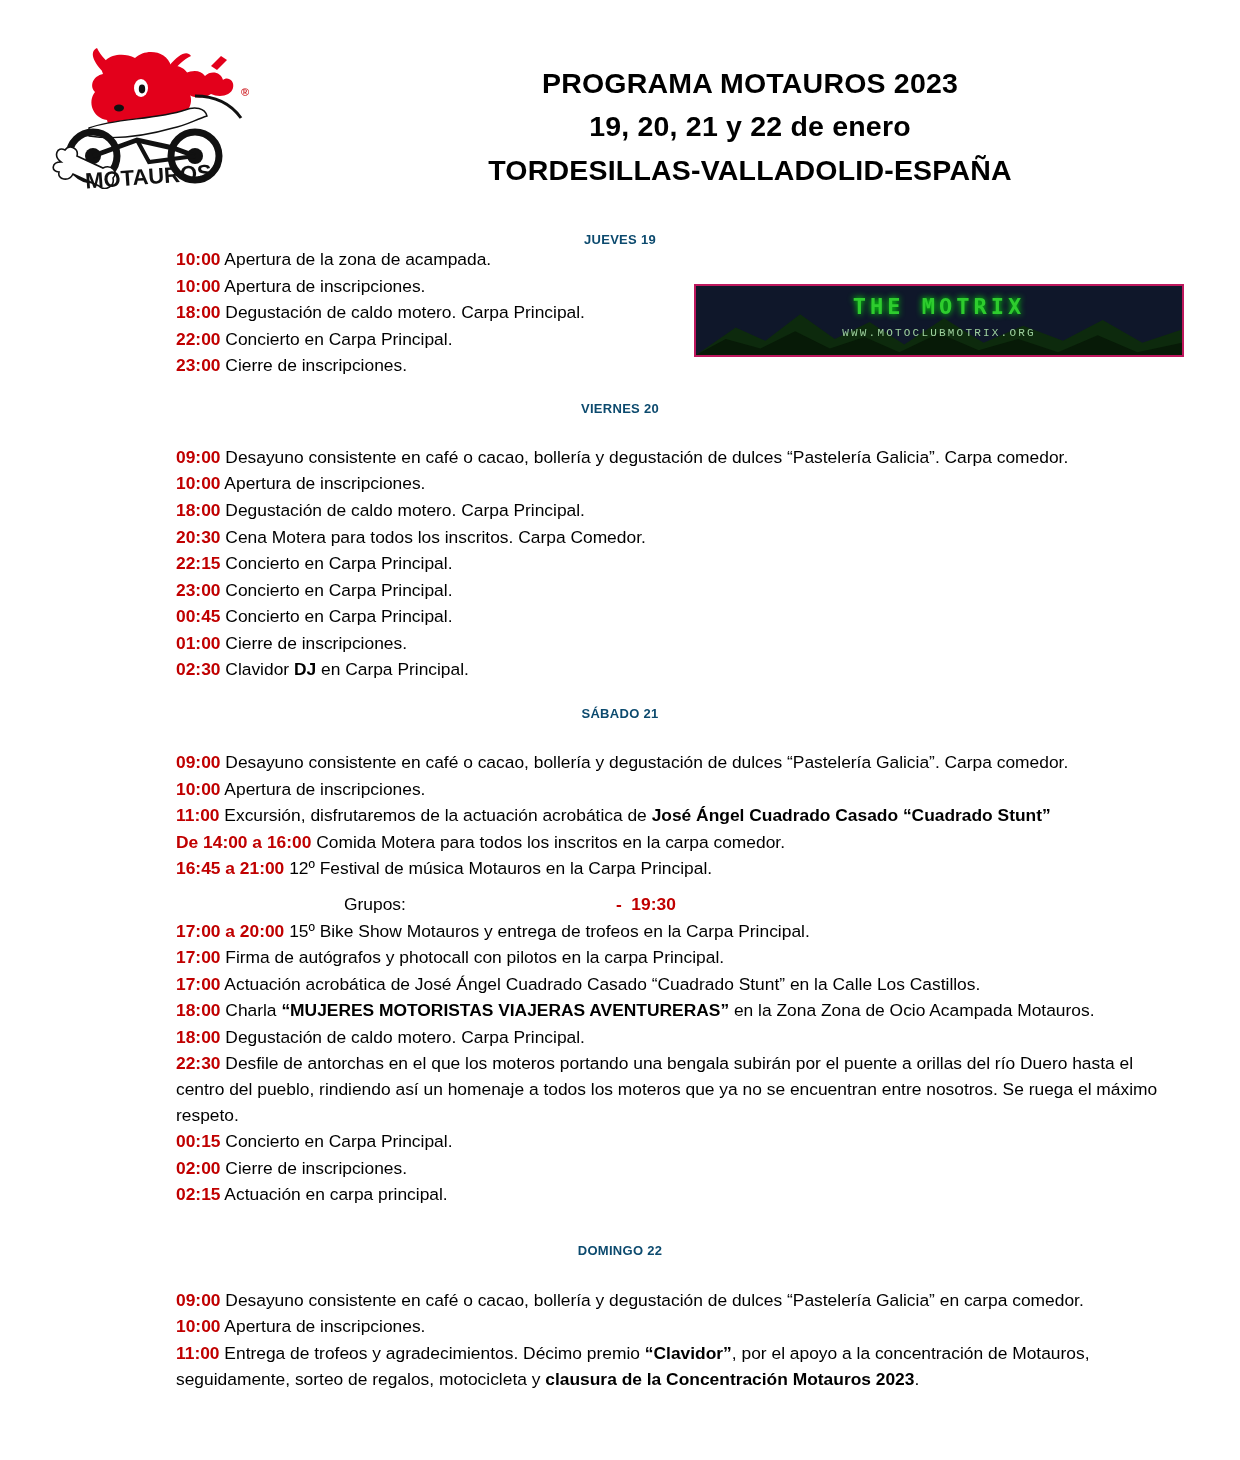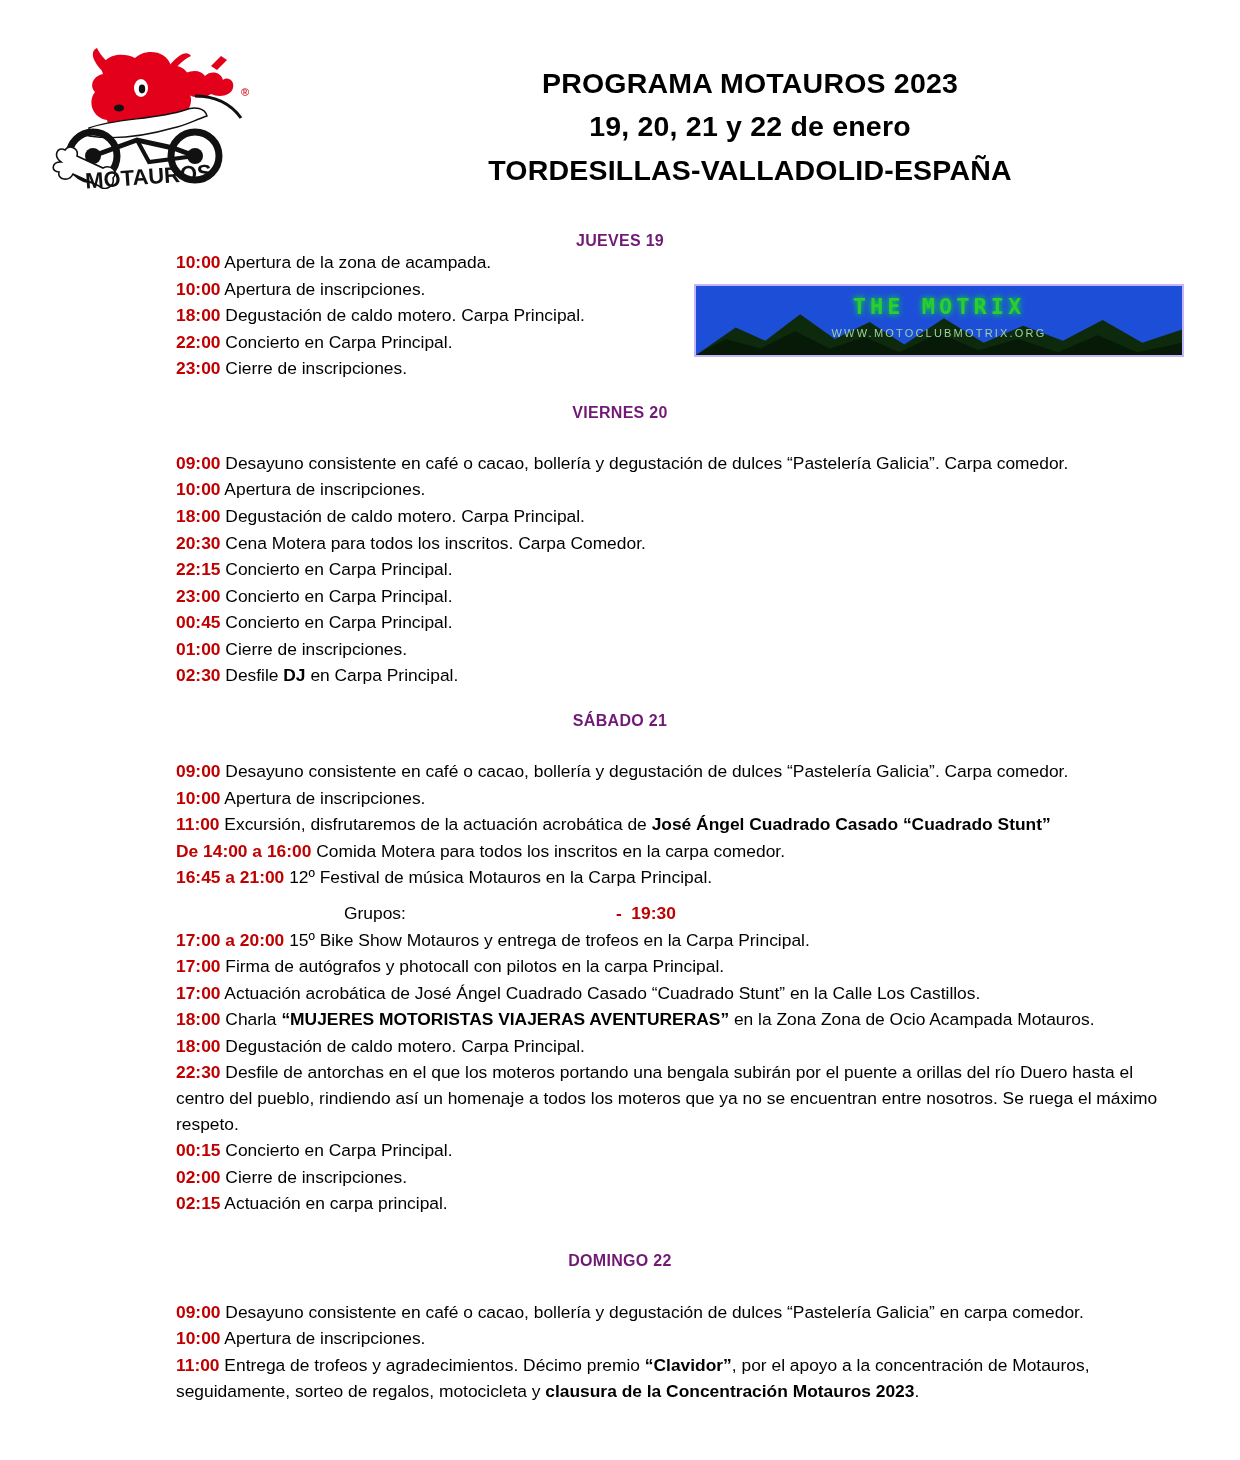--- a/index.html
+++ b/index.html
@@ -60,23 +60,23 @@
     font-weight: bold;
     font-size: 28.5px;
     letter-spacing: 0.2px;
     line-height: 1.52;
     color: #000;
   }
 
   
   .day-head {
     text-align: center;
-    color: #701a75;
-    font-weight: bold;
-    font-size: 16px;
+    color: #0c4a6e;
+    font-weight: bold;
+    font-size: 13px;
     letter-spacing: 0.3px;
   }
   #day-jueves   { margin-top: 40px; }
   #day-viernes  { margin-top: 21px; }
   #day-sabado   { margin-top: 22px; }
   #day-domingo  { margin-top: 34px; }
 
   
   .events {
     padding-left: 176px;
@@ -104,22 +104,22 @@
   }
   .ev.indent-group .gap { display: inline-block; width: 210px; }
 
   
   .banner {
     position: absolute;
     left: 694px;
     top: 284px;
     width: 490px;
     height: 73px;
-    background: #1d4ed8;
-    border: 2px solid #c4b5fd;
+    background: #0f172a;
+    border: 2px solid #be185d;
     box-sizing: border-box;
     overflow: hidden;
   }
   .banner .mountains {
     position: absolute;
     left: 0; bottom: 0;
     width: 100%; height: 100%;
   }
   .banner .bt {
     position: absolute;
@@ -132,21 +132,21 @@
     letter-spacing: 4px;
     font-weight: bold;
     text-shadow: 0 0 6px #0f0;
   }
   .banner .bs {
     position: absolute;
     left: 0; right: 0;
     top: 41px;
     text-align: center;
     color: #9ed19e;
-    font-family: Liberation Sans, sans-serif;
+    font-family: Liberation Mono, monospace;
     font-size: 11px;
     letter-spacing: 2.2px;
   }
 </style>
 </head>
 <body>
 
 <div class="page">
 
   <div class="header">
@@ -222,21 +222,21 @@
   <div class="day-head" id="day-viernes">VIERNES 20</div>
   <div class="events viernes">
     <p class="ev"><span class="t">09:00</span><span> Desayuno consistente en café o cacao, bollería y degustación de dulces “Pastelería Galicia”. Carpa comedor.</span></p>
     <p class="ev"><span class="t">10:00</span><span> Apertura de inscripciones.</span></p>
     <p class="ev"><span class="t">18:00</span><span> Degustación de caldo motero. Carpa Principal.</span></p>
     <p class="ev"><span class="t">20:30</span><span> Cena Motera para todos los inscritos. Carpa Comedor.</span></p>
     <p class="ev"><span class="t">22:15</span><span> Concierto en Carpa Principal.</span></p>
     <p class="ev"><span class="t">23:00</span><span> Concierto en Carpa Principal.</span></p>
     <p class="ev"><span class="t">00:45</span><span> Concierto en Carpa Principal.</span></p>
     <p class="ev"><span class="t">01:00</span><span> Cierre de inscripciones.</span></p>
-    <p class="ev"><span class="t">02:30</span><span> Desfile </span><b>DJ</b><span> en Carpa Principal.</span></p>
+    <p class="ev"><span class="t">02:30</span><span> Clavidor </span><b>DJ</b><span> en Carpa Principal.</span></p>
   </div>
 
   <div class="day-head" id="day-sabado">SÁBADO 21</div>
   <div class="events sabado">
     <p class="ev"><span class="t">09:00</span><span> Desayuno consistente en café o cacao, bollería y degustación de dulces “Pastelería Galicia”. Carpa comedor.</span></p>
     <p class="ev"><span class="t">10:00</span><span> Apertura de inscripciones.</span></p>
     <p class="ev"><span class="t">11:00</span><span> Excursión, disfrutaremos de la actuación acrobática de </span><b>José Ángel Cuadrado Casado “Cuadrado Stunt”</b></p>
     <p class="ev"><span class="t">De 14:00 a 16:00</span><span> Comida Motera para todos los inscritos en la carpa comedor.</span></p>
     <p class="ev"><span class="t">16:45 a 21:00</span><span> 12º Festival de música Motauros en la Carpa Principal.</span></p>
     <p class="ev indent-group"><span>Grupos:</span><span class="gap"></span><span class="t">-</span>&nbsp;&nbsp;<span class="t">19:30</span></p>

